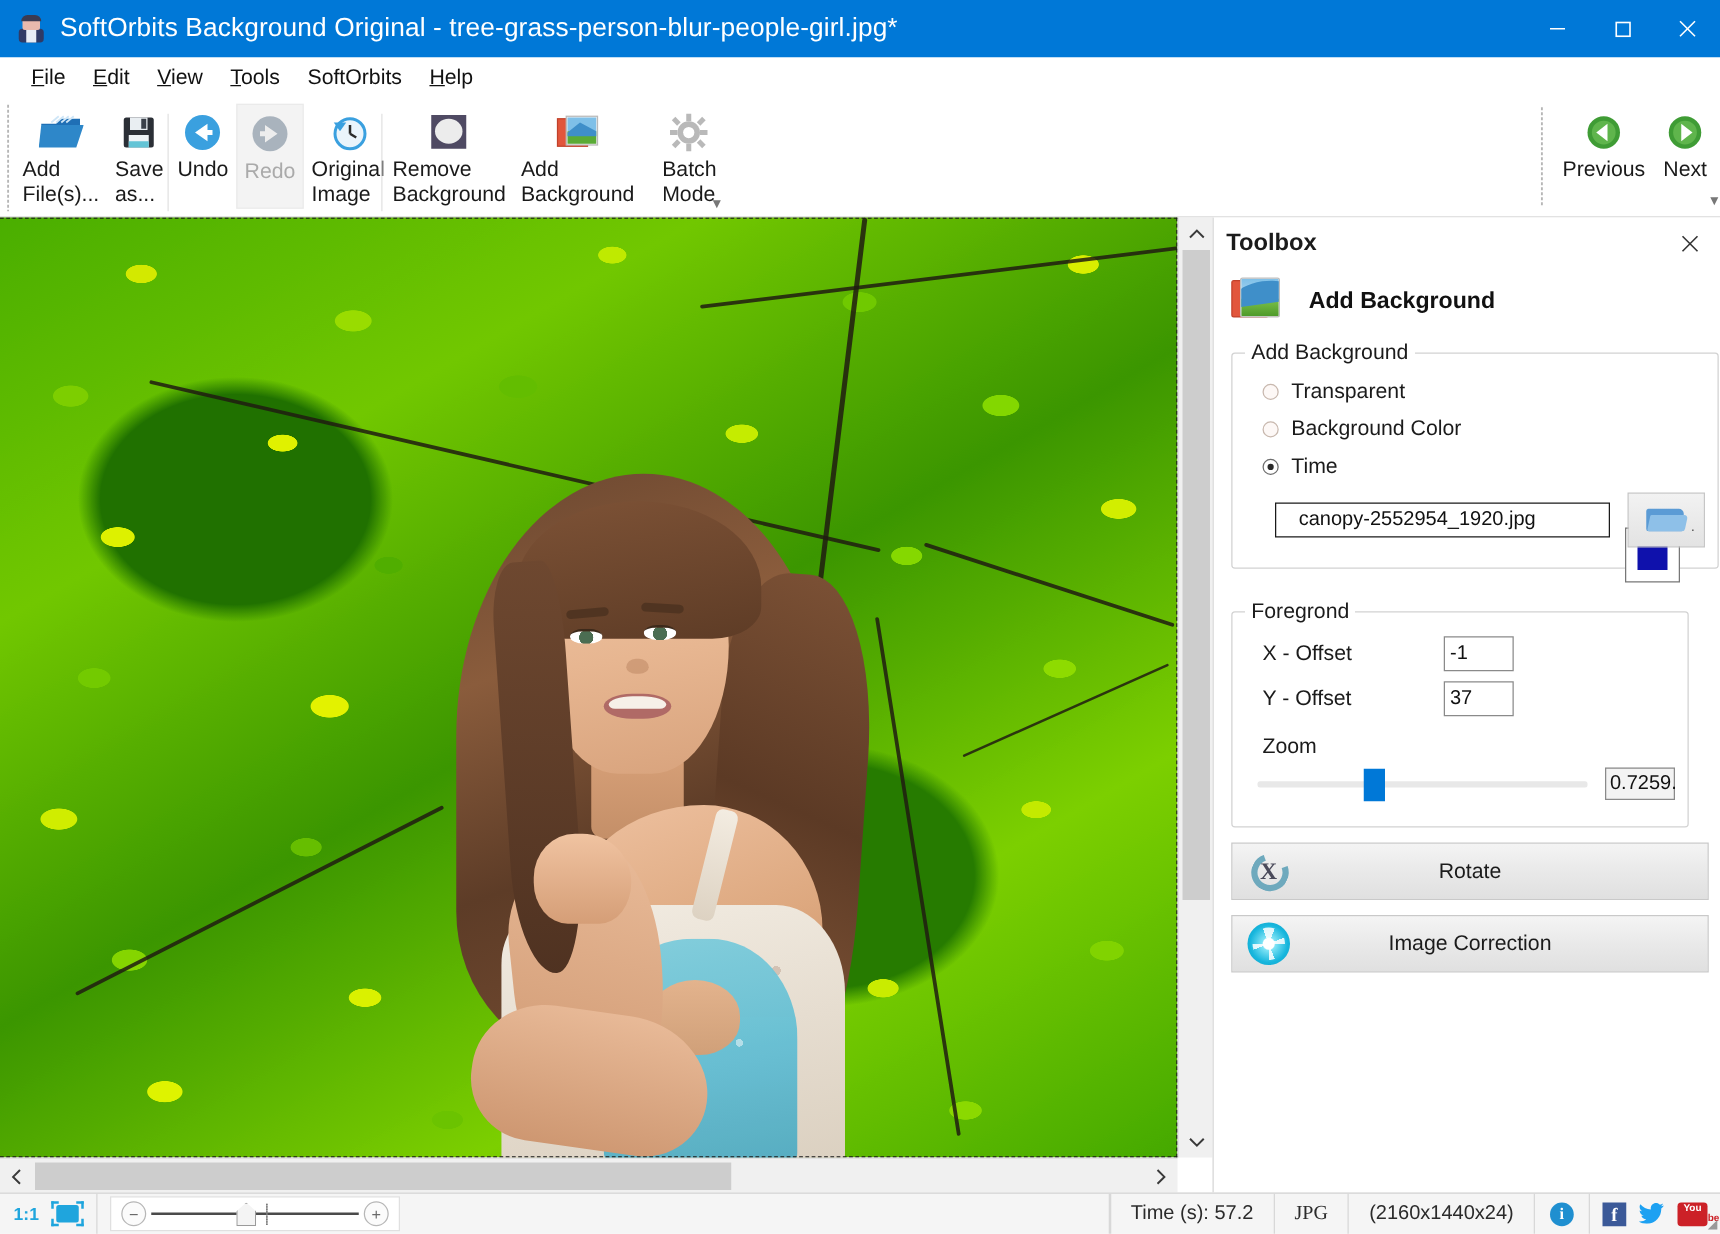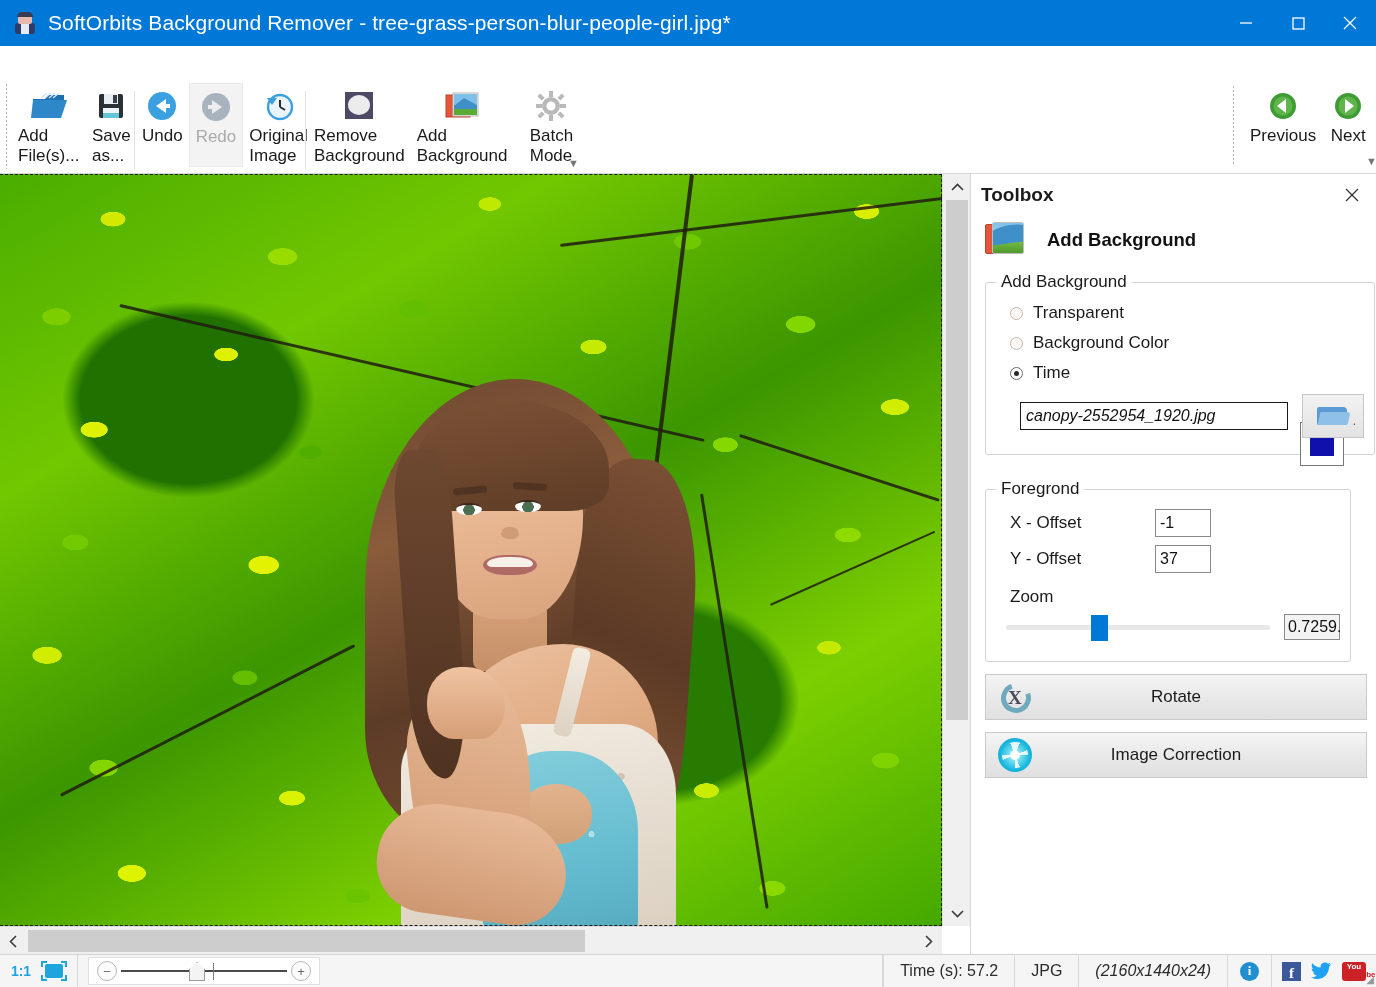--- a/index.html
+++ b/index.html
@@ -332,21 +332,21 @@
   .color-swatch-box {
     position:absolute; right:30px; top:130px; width:44px; height:44px;
     border:1px solid #777; background:#fff; display:flex;
     align-items:center; justify-content:center;
   }
   .color-swatch { width:24px; height:24px; background:#0f11ac; }
 
   .file-row { display:flex; align-items:center; padding: 6px 0 2px 24px; gap:14px; }
   .file-input {
     width:268px; height:28px; border:1px solid #1a1a1a; background:#fff;
-    font-size:16px; color:#111; padding: 0 5px; font-family:"Liberation Sans", sans-serif;font-style:italic;
+    font-size:16px; color:#111; padding: 0 18px; font-family:"Liberation Sans", sans-serif;
   }
   .browse-btn {
     width:62px; height:44px; background:linear-gradient(180deg,#f2f2f2,#e3e3e3);
     border:1px solid #c6c6c6; display:flex; align-items:center; justify-content:center;
     position:relative;
   }
   .folder { width:32px; height:22px; position:relative; }
   .folder .back { position:absolute; left:0; top:2px; width:30px; height:18px;
     background:#5b9bd5; border-radius:2px 4px 2px 2px; }
   .folder .front { position:absolute; left:2px; top:7px; width:30px; height:13px;
@@ -478,41 +478,49 @@
 
 <div id="app">
 
   <div class="titlebar">
     <div class="title-icon">
       <div class="body"></div>
         <div class="shirt"></div>
         <div class="head"></div>
         <div class="hair"></div>
     </div>
-    <div class="title-text">SoftOrbits Background Remover - tree-grass-person-blur-people-girl.jpg*</div>
+    <div class="title-text">SoftOrbits Background Original - tree-grass-person-blur-people-girl.jpg*</div>
     <div class="win-controls">
       <div class="win-btn">
         <svg width="18" height="18" viewBox="0 0 18 18">
             <line x1="3" y1="9" x2="15" y2="9" stroke="#fff" stroke-width="1.3"></line>
           </svg>
       </div>
       <div class="win-btn">
         <svg width="18" height="18" viewBox="0 0 18 18">
             <rect x="4" y="4" width="11" height="11" fill="none" stroke="#fff" stroke-width="1.3"></rect>
           </svg>
       </div>
       <div class="win-btn">
         <svg width="20" height="20" viewBox="0 0 20 20">
             <line x1="4" y1="4" x2="16" y2="16" stroke="#fff" stroke-width="1.3"></line>
             <line x1="16" y1="4" x2="4" y2="16" stroke="#fff" stroke-width="1.3"></line>
           </svg>
       </div>
     </div>
   </div>
 
+  <div class="menubar">
+    <div class="menu-item"><u>F</u>ile</div>
+    <div class="menu-item"><u>E</u>dit</div>
+    <div class="menu-item"><u>V</u>iew</div>
+    <div class="menu-item"><u>T</u>ools</div>
+    <div class="menu-item">SoftOrbits</div>
+    <div class="menu-item"><u>H</u>elp</div>
+  </div>
 
   <div class="toolbar">
     <div class="tb-gripper"></div>
 
     <div class="tb-group" style="left:12px;">
       <div class="tb-btn">
         <div class="glyph">
           <svg width="36" height="30" viewBox="0 0 36 30">
             <path d="M2 8 L14 8 L17 4 L33 4 L33 9 L2 9 Z" fill="#1f6fb5"></path>
             <path d="M2 9 L36 9 L30 27 L0 27 Z" fill="#2e87c9"></path>
@@ -837,22 +845,22 @@
       <div class="zoom-slider-box">
         <div class="zs-btn" style="margin-left:8px;">−</div>
         <div class="zs-line"></div>
         <div class="zs-thumb"></div>
         <div class="zs-tick"></div>
         <div class="zs-btn" style="margin-right:8px;">+</div>
       </div>
     </div>
     <div class="sb-spacer"></div>
     <div class="sb-cell" style="border-left:1px solid #d8d8d8; padding:0 16px;">Time (s): 57.2</div>
-    <div class="sb-cell" style="padding:0 16px;">JPG</div>
-    <div class="sb-cell" style="padding:0 16px;font-style:italic;">(2160x1440x24)</div>
+    <div class="sb-cell" style="padding:0 16px;font-family:Liberation Serif, serif;">JPG</div>
+    <div class="sb-cell" style="padding:0 16px;">(2160x1440x24)</div>
     <div class="sb-cell" style="padding:0 12px;">
       <span class="ico-info">i</span>
     </div>
     <div class="sb-social">
       <span class="ico-fb">f</span>
       <span class="ico-tw">
         <svg width="21" height="17" viewBox="0 0 21 17">
             <path d="M20 2.3c-.7.3-1.5.5-2.3.6.8-.5 1.5-1.3 1.8-2.2-.8.5-1.7.8-2.6 1C16.1.9 15 .4 13.8.4c-2.3 0-4.2 1.9-4.2 4.2 0 .3 0 .6.1 1C6.3 5.4 3.3 3.8 1.3 1.3.9 1.9.7 2.6.7 3.4c0 1.5.7 2.7 1.9 3.5-.7 0-1.3-.2-1.9-.5 0 2 1.4 3.7 3.3 4.1-.3.1-.7.1-1.1.1-.3 0-.5 0-.8-.1.5 1.7 2.1 2.9 3.9 2.9-1.4 1.1-3.2 1.8-5.2 1.8H0c1.8 1.2 4 1.8 6.3 1.8 7.6 0 11.7-6.3 11.7-11.7v-.5c.8-.6 1.5-1.3 2-2.2z" fill="#1da1f2"></path>
           </svg>
       </span>

